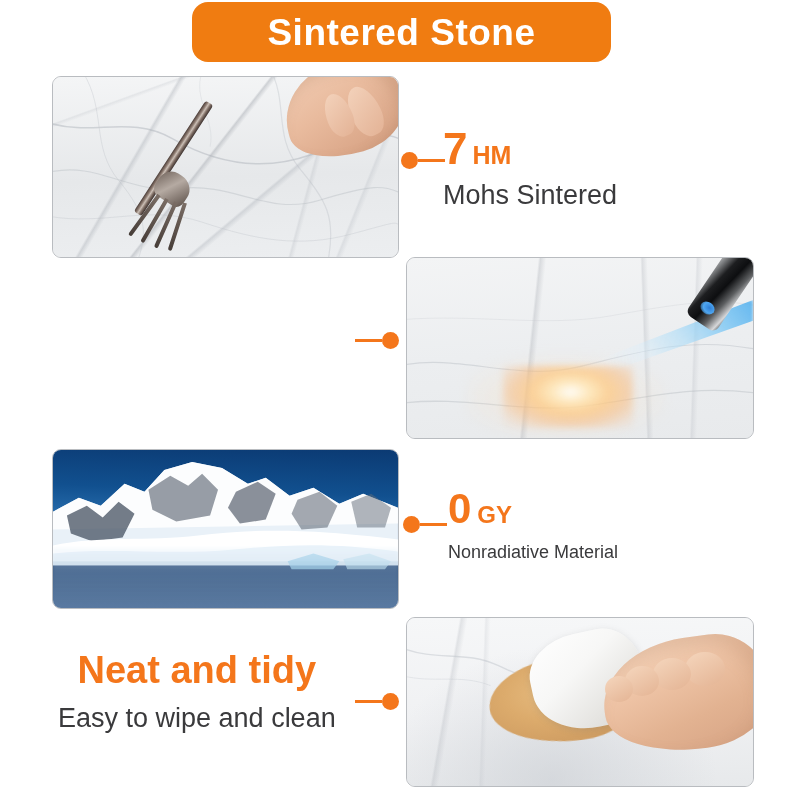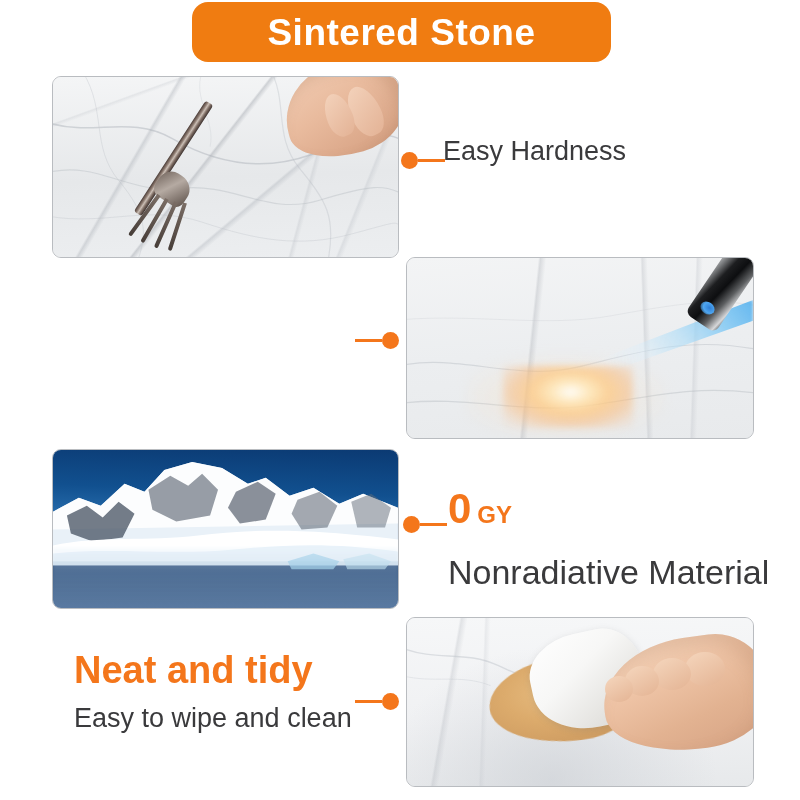--- a/index.html
+++ b/index.html
@@ -294,26 +294,26 @@
   #feature-temp .headline { font-size: 47px; display: inline-block; }
   #feature-temp .unit { font-size: 24px; display: inline-block; }
   #feature-temp .sub { font-size: 27px; margin-top: 8px; }
   #connector-temp { left: 355px; top: 332px; }
   #connector-temp .lead { width: 27px; }
 
   
   #feature-radiation { left: 448px; top: 488px; }
   #feature-radiation .headline { font-size: 42px; display: inline-block; }
   #feature-radiation .unit { font-size: 24px; display: inline-block; margin-left: 6px; }
-  #feature-radiation .sub { font-size: 34px; margin-top: 23px; text-align: center; }
+  #feature-radiation .sub { font-size: 18px; margin-top: 12px; text-align: center; }
   #connector-radiation { left: 403px; top: 516px; }
   #connector-radiation .lead { width: 27px; }
 
   
-  #feature-neat { left: 74px; top: 651px; }
+  #feature-neat { left: 58px; top: 651px; text-align: center; }
   #feature-neat .headline { font-size: 38px; }
   #feature-neat .sub { font-size: 27px; margin-top: 14px; }
   #connector-neat { left: 355px; top: 693px; }
   #connector-neat .lead { width: 27px; }
 </style>
 </head>
 <body>
 
 <div id="page">
 
@@ -342,21 +342,24 @@
       <div class="tine" style="left:121px; top:125px; transform:rotate(24deg);"></div>
       <div class="tine" style="left:130px; top:126px; transform:rotate(18deg);"></div>
     </div>
   </div>
 
   <div class="connector" id="connector-mohs">
     <span class="dot"></span>
     <span class="lead"></span>
   </div>
   <div class="feature" id="feature-mohs">
-    <div class="sub">Easy Hardness</div>
+    <div>
+      <span class="headline">7</span><span class="unit">HM</span>
+    </div>
+    <div class="sub">Mohs Sintered</div>
   </div>
 
   <div class="photo" id="photo-torch-flame">
     <div class="photo-inner">
       <div class="torch-bg"></div>
       <svg class="marble-veins" viewBox="0 0 348 182" preserveAspectRatio="none">
         <path d="M-5 108 C 50 96, 110 124, 170 110 S 280 78, 352 92" fill="none" stroke="#b3b8bf" stroke-width="1.2" opacity=".55"></path>
         <path d="M-5 146 C 60 138, 120 158, 186 148 S 292 128, 352 136" fill="none" stroke="#aeb3ba" stroke-width="1.3" opacity=".5"></path>
         <path d="M-5 62 C 70 56, 140 70, 206 58 S 310 40, 352 48" fill="none" stroke="#c0c5cb" stroke-width=".9" opacity=".38"></path>
       </svg>

